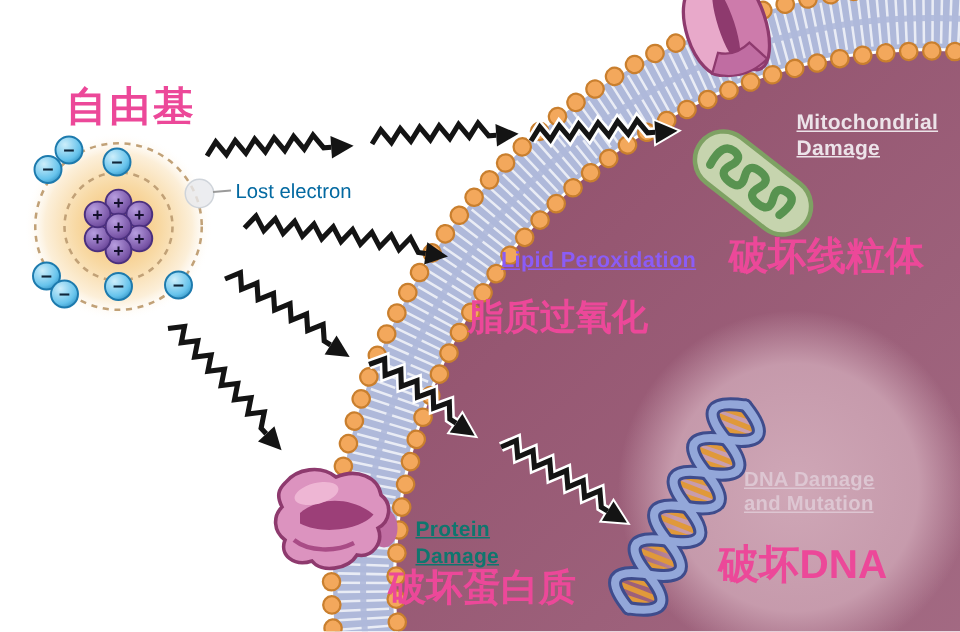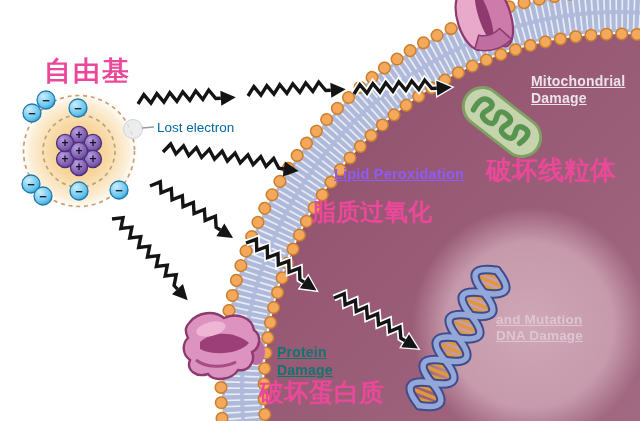--- a/index.html
+++ b/index.html
@@ -226,23 +226,24 @@
 <div class="lbl en-w lipid-en">Lipid Peroxidation</div>
 <div class="lbl zh lipid-zh">脂质过氧化</div>
 
 <div class="lbl en-w mito-en">
   <div>Mitochondrial</div>
   <div>Damage</div>
 </div>
 <div class="lbl zh mito-zh">破坏线粒体</div>
 
 <div class="lbl en-w dna-en">
+  <div>DNA Damage</div>
   <div>and Mutation</div>
-  <div>DNA Damage</div>
-</div>
+</div>
+<div class="lbl zh dna-zh">破坏DNA</div>
 
 <div class="lbl en-w prot-en">
   <div>Protein</div>
   <div>Damage</div>
 </div>
 <div class="lbl zh prot-zh">破坏蛋白质</div>
 
 </div>
 
 </body></html>

